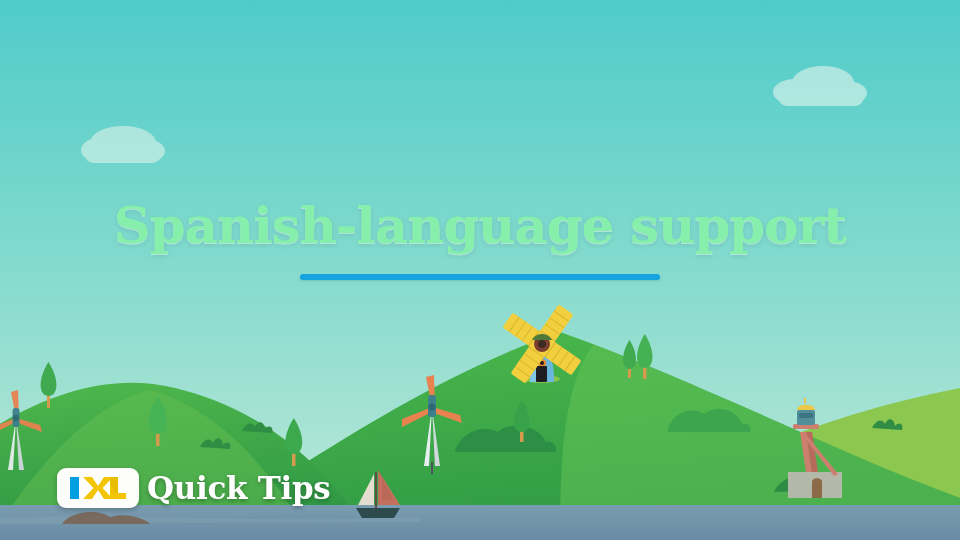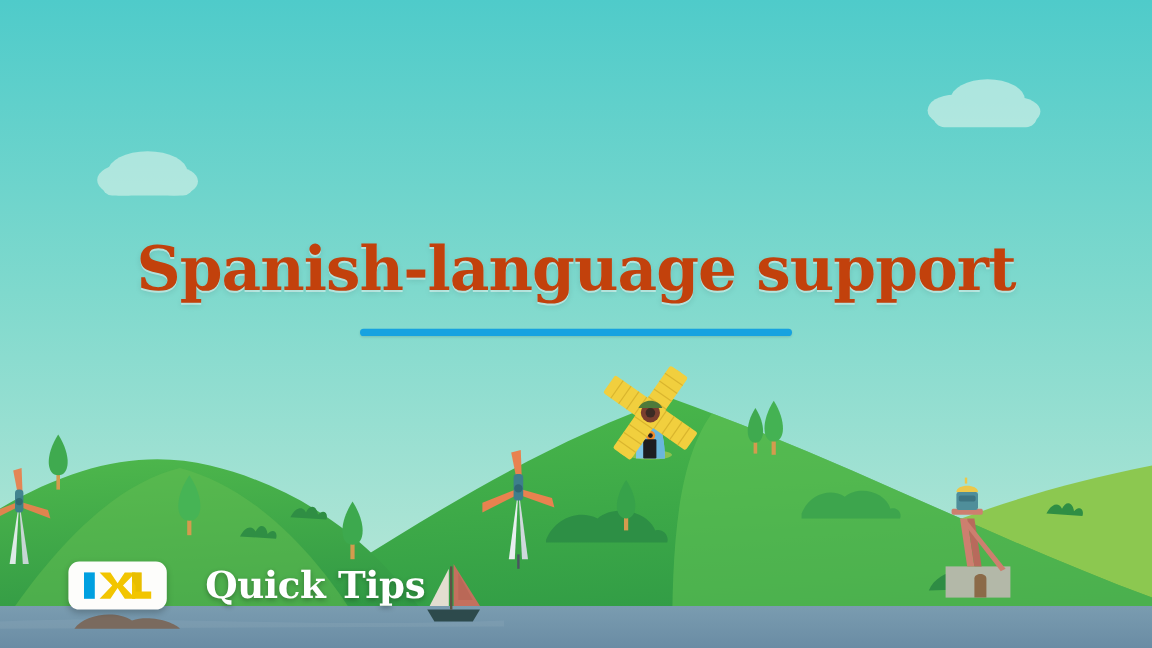--- a/index.html
+++ b/index.html
@@ -25,39 +25,39 @@
     width:960px;
     text-align:center;
     z-index:20;
   }
   .title-text{
     font-family:"DejaVu Serif", serif;
     font-weight:700;
     font-size:51px;
     line-height:60px;
     letter-spacing:-0.8px;
-    color:#c2410c;
+    color:#86efac;
     text-shadow:0 1px 0 rgba(255,255,255,.45), 0 2px 5px rgba(0,0,0,.10);
     white-space:nowrap;
   }
   .title-rule{
     margin:19px auto 0;
     width:360px; height:6px;
     border-radius:3px;
     background:#17a2e0;
     box-shadow:0 1px 2px rgba(0,0,0,.12);
   }
 
   
   .brand{
     position:absolute;
     left:57px; top:468px;
     display:flex;
     align-items:center;
-    gap:32px;
+    gap:8px;
     z-index:30;
   }
   .logo-plate{
     width:82px; height:40px;
     background:#fdfdfb;
     border-radius:9px;
     box-shadow:0 2px 5px rgba(0,0,0,.22);
     display:flex;
     align-items:center;
     justify-content:center;

